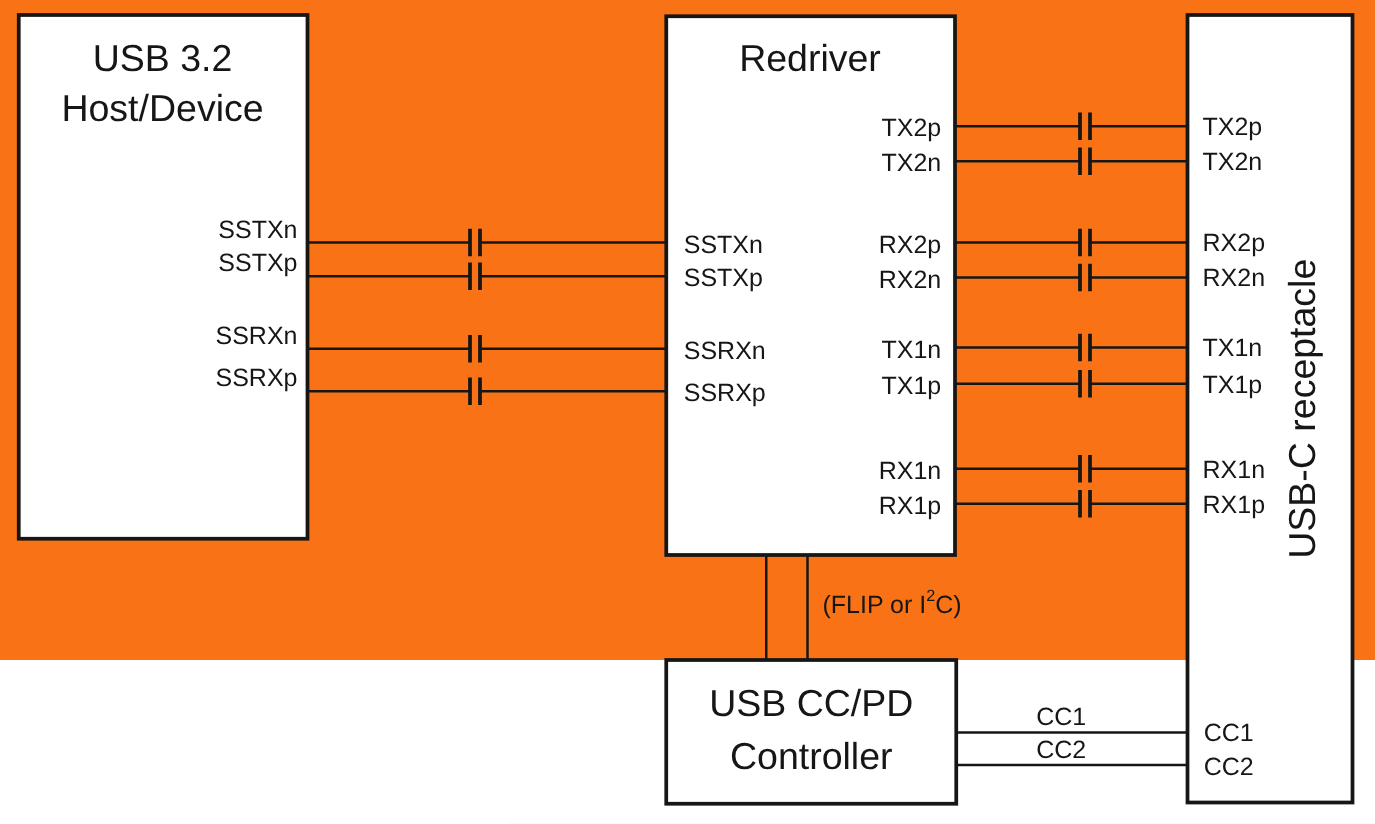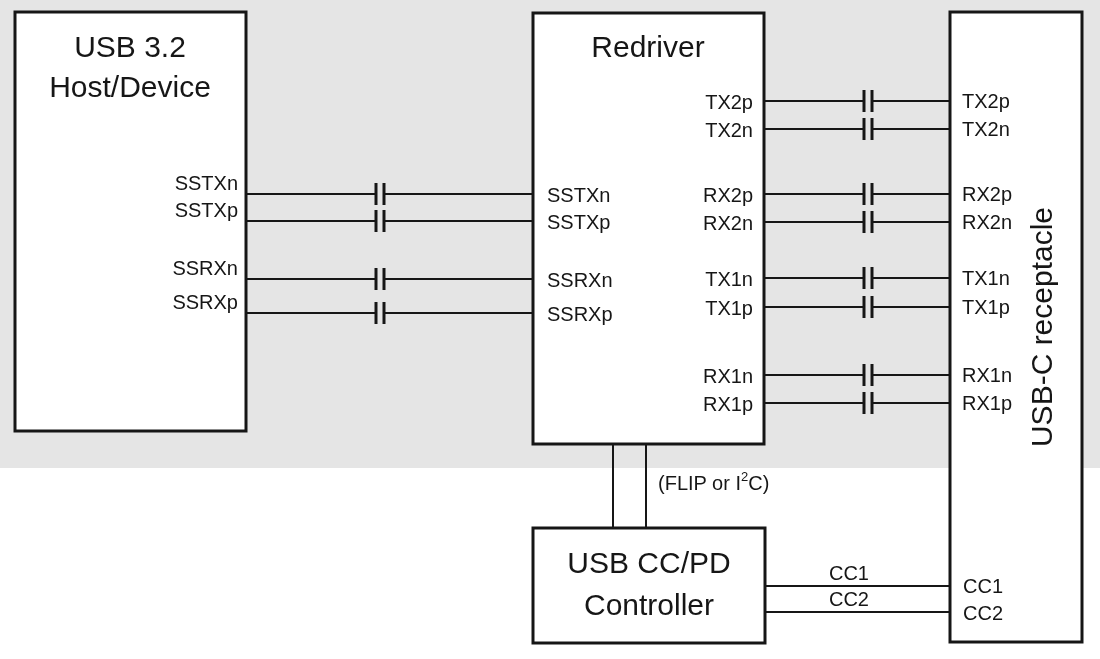--- a/index.html
+++ b/index.html
@@ -5,23 +5,23 @@
   html, body {
     margin: 0;
     padding: 0;
     background: #ffffff;
     width: 1100px;
     height: 659px;
     overflow: hidden;
   }
   .diagram-wrap {
     width: 1100px;
-    height: 468px;
+    height: 528px;
     position: relative;
-    background: #e5e5e5;
+    background: #f97316;
   }
   svg text {
     font-family: "Liberation Sans", sans-serif;
     fill: #161616;
   }
   .box {
     fill: #ffffff;
     stroke: #161616;
     stroke-width: 3;
   }

